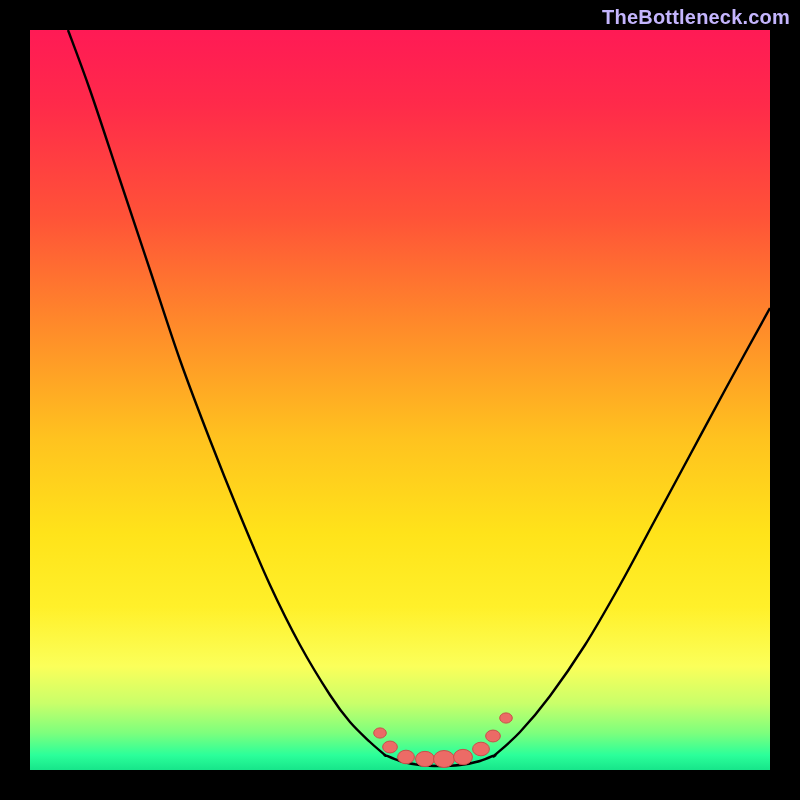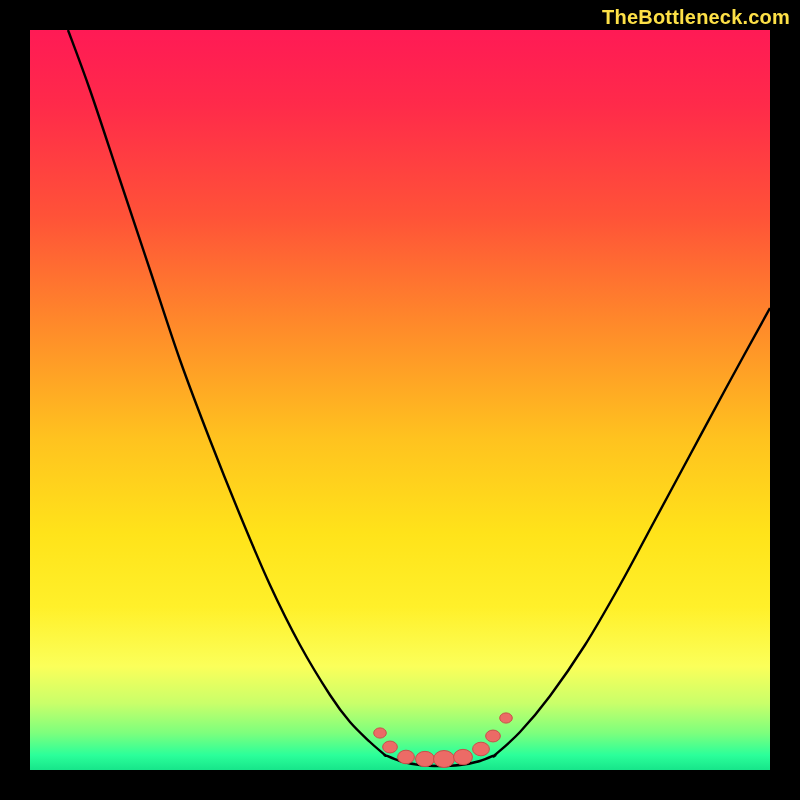--- a/index.html
+++ b/index.html
@@ -46,21 +46,21 @@
     left: 0;
     top: 0;
     width: 740px;
     height: 740px;
     pointer-events: none;
   }
   .watermark {
     position: absolute;
     top: 6px;
     right: 10px;
-    color: #fde047;
+    color: #c4b5fd;
     font-size: 20px;
     font-weight: 600;
     letter-spacing: 0.2px;
     user-select: none;
   }
 </style>
 </head>
 <body>
 
 <div class="frame">

